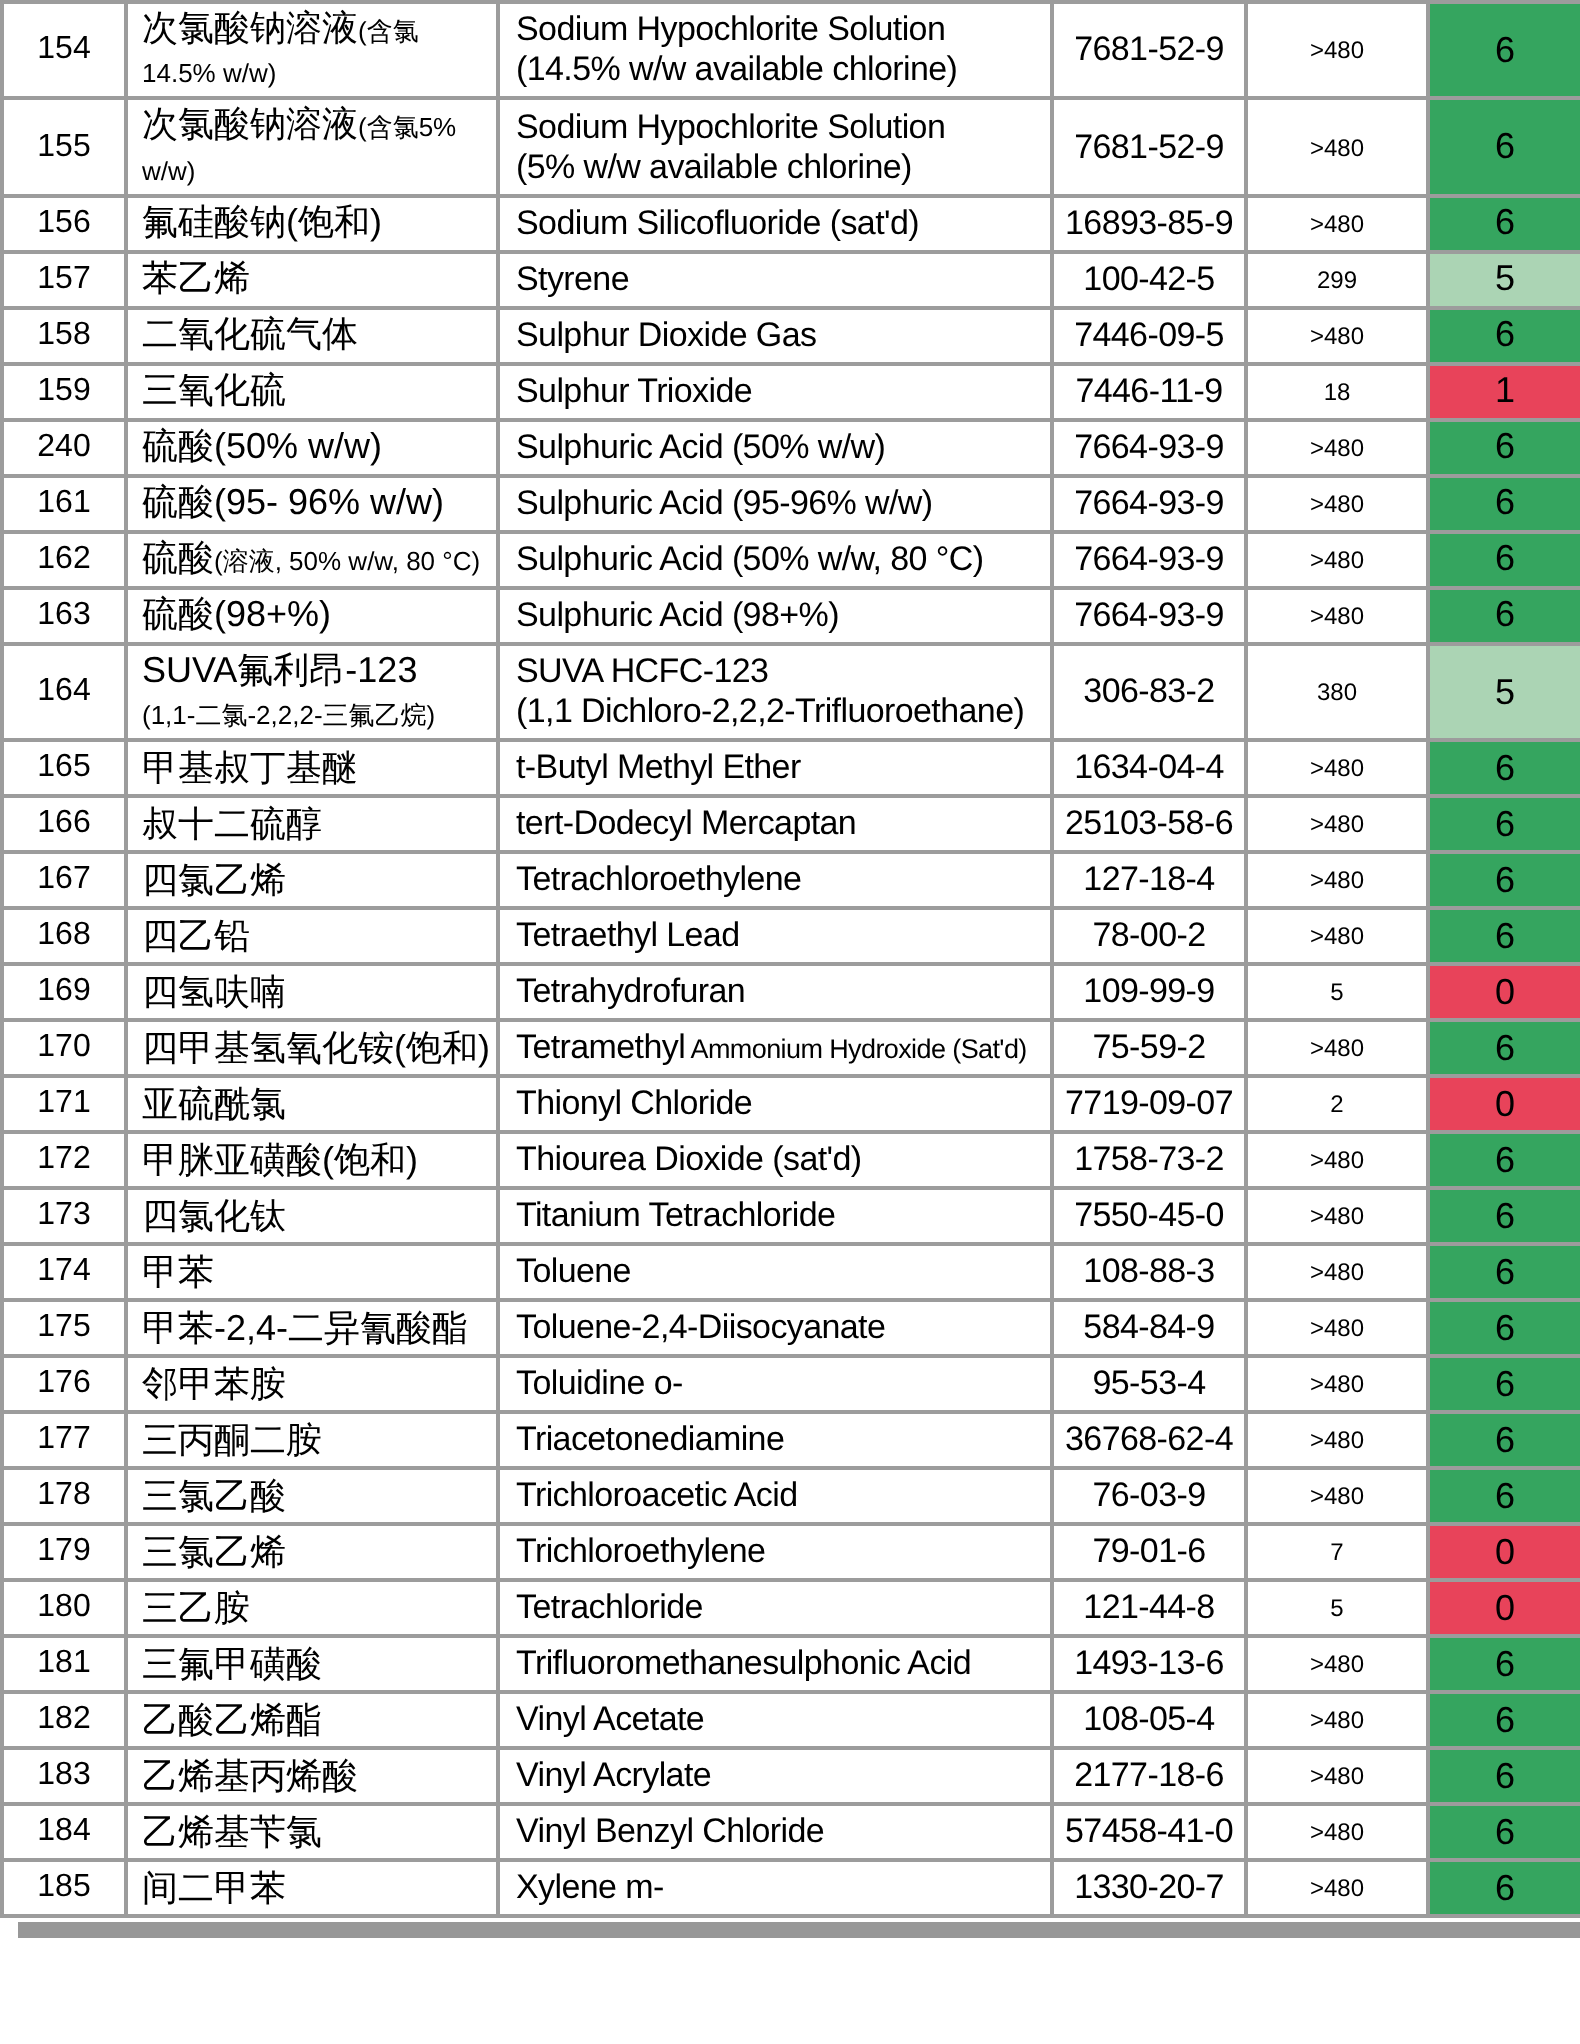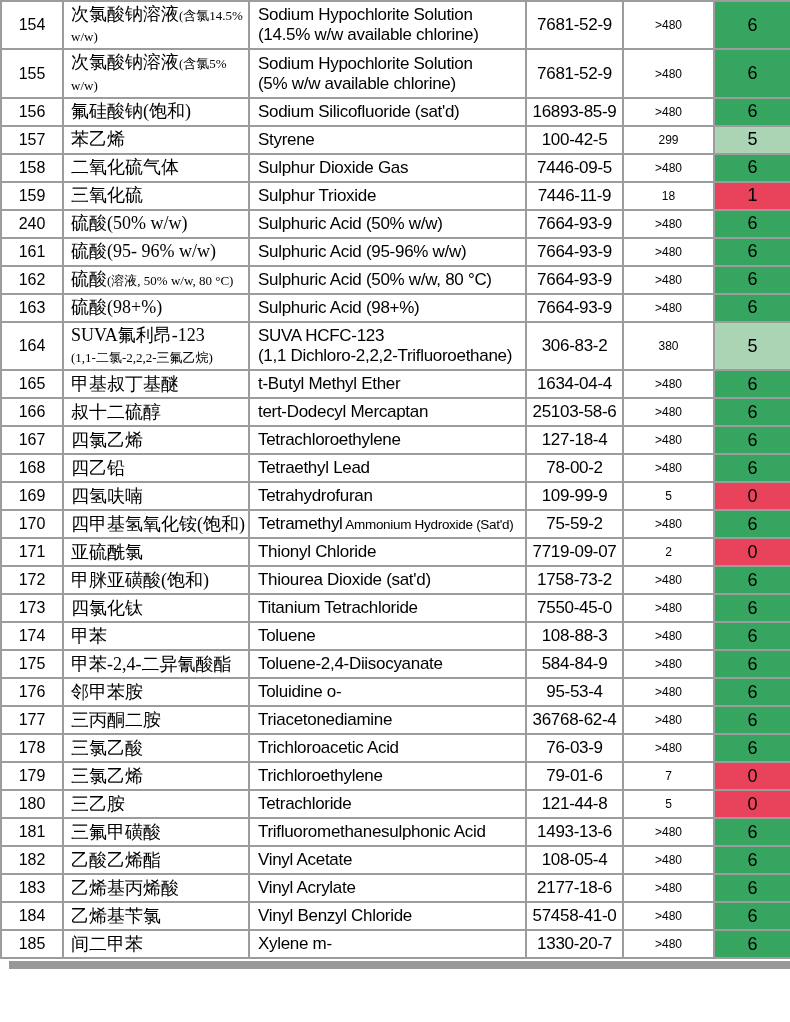--- a/index.html
+++ b/index.html
@@ -22,21 +22,21 @@
     background:#fff;
     overflow:hidden;
   }
   tr{height:28px;border-radius:20px;}
   td.num{
     text-align:center;
     font-size:16px;
     padding:2px 1px;
   }
   td.cn{
-    font-family:Liberation Serif, serif;
+    font-family:Liberation Sans, sans-serif;
     font-size:18px;
     line-height:1.18;
     padding-left:7px;
     padding-right:2px;
     white-space:pre-line;
   }
   td.cn .sub{font-size:13px;}
   td.en{
     font-size:17px;
     letter-spacing:-0.3px;

